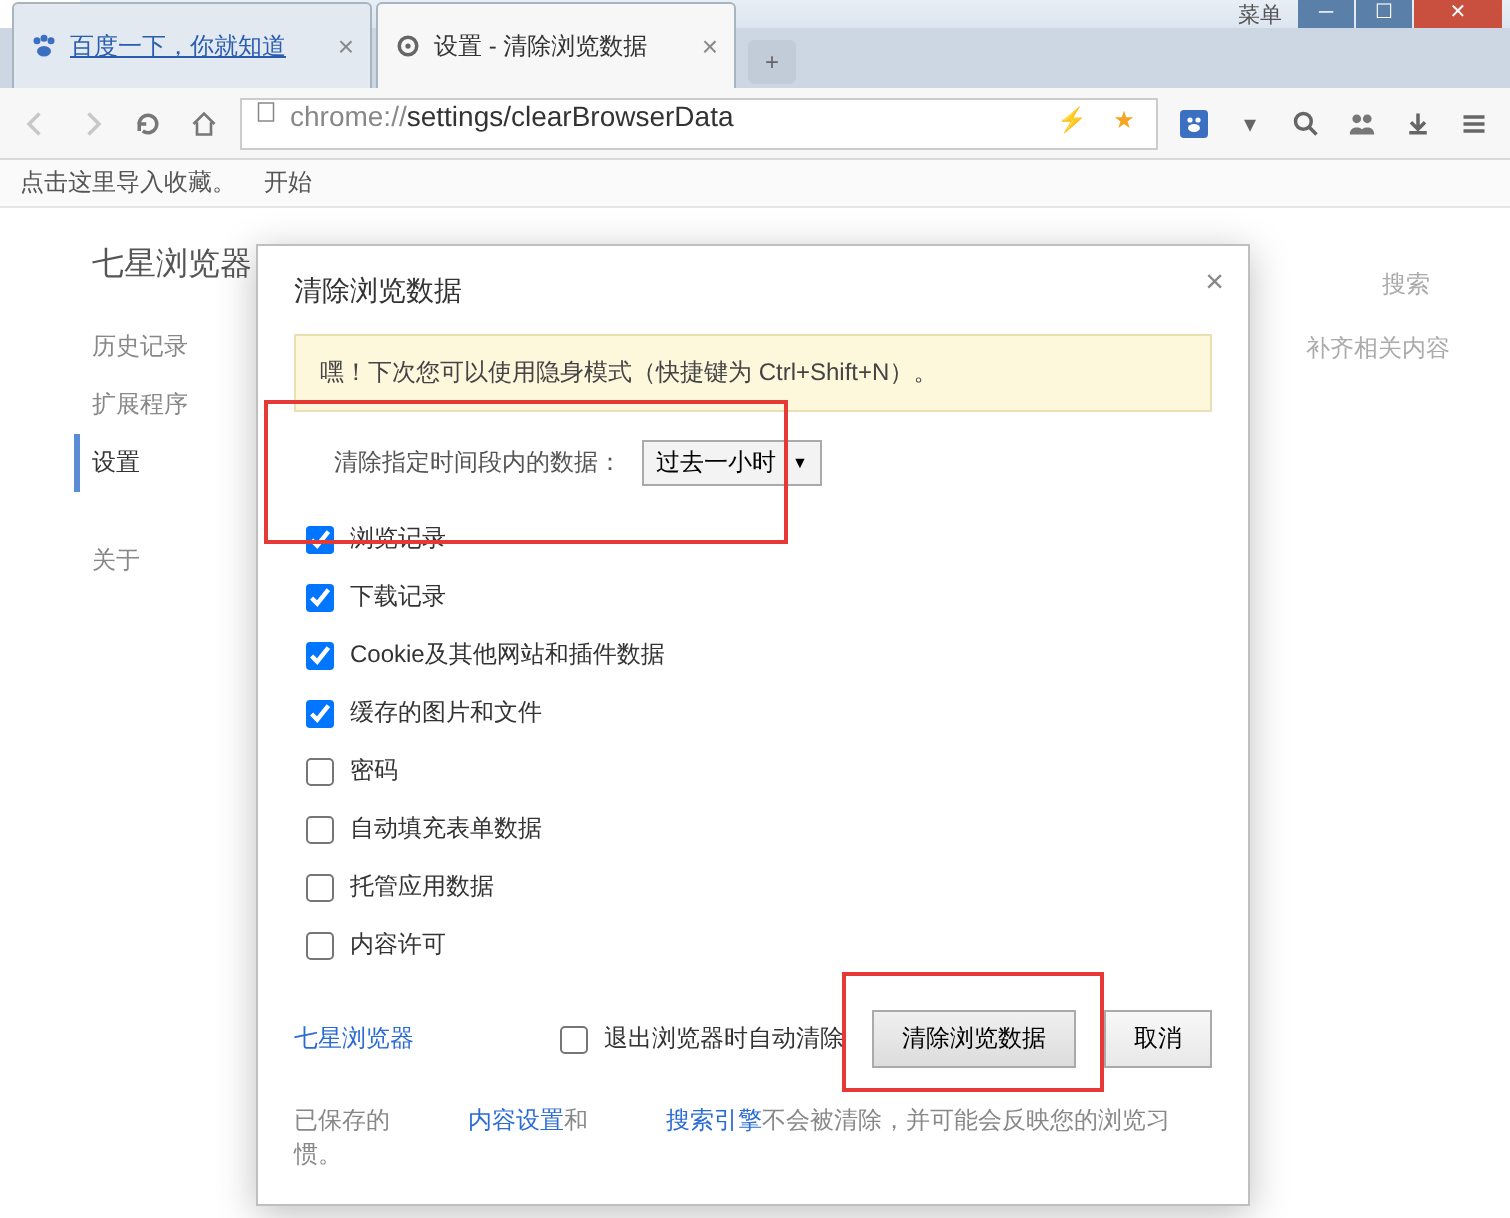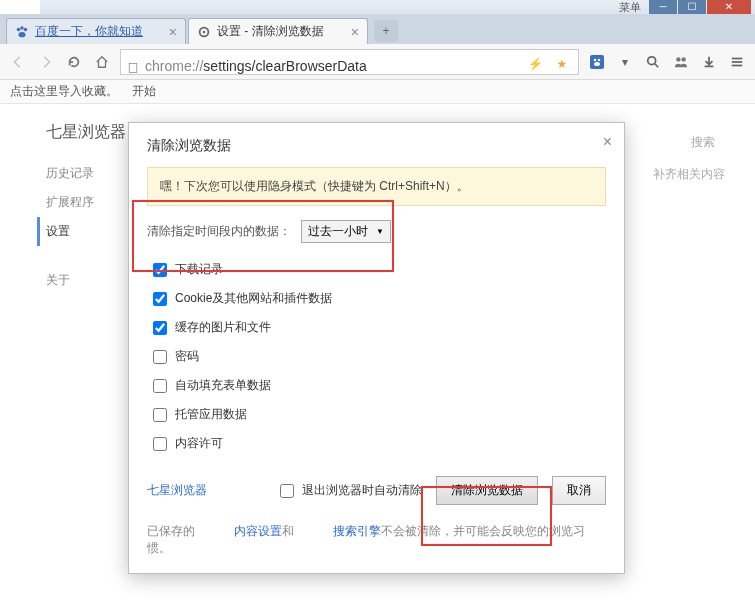--- a/index.html
+++ b/index.html
@@ -8,33 +8,33 @@
 
 .titlebar { height: 14px; background: linear-gradient(#e8eef5, #dce5ef); display: flex; justify-content: flex-end; align-items: center; padding-right: 4px; gap: 0; margin-left: 40px; }
 .titlebar .menu-label { color: #555; font-size: 11px; margin-right: 8px; }
 .win-btn { width: 28px; height: 14px; display: inline-flex; align-items: center; justify-content: center; color: #fff; font-size: 10px; line-height: 1; }
 .win-min { background: #5a7fa8; }
 .win-max { background: #5a7fa8; margin-left: 1px; }
 .win-close { background: #c94f3e; margin-left: 1px; width: 44px; }
 
 
 .tabstrip { height: 30px; background: #cdd7e3; display: flex; align-items: flex-end; padding-left: 6px; gap: 0; }
-.tab { height: 26px; background: #f7f7f7; border: 1px solid #a9b4c1; border-bottom: none; border-radius: 3px 3px 0 0; display: flex; align-items: center; padding: 0 8px; gap: 6px; min-width: 180px; position: relative; margin-right: 2px; }
+.tab { height: 43px; background: #f7f7f7; border: 1px solid #a9b4c1; border-bottom: none; border-radius: 3px 3px 0 0; display: flex; align-items: center; padding: 0 8px; gap: 6px; min-width: 180px; position: relative; margin-right: 2px; }
 .tab.inactive { background: #e3e9f1; }
 .tab .favicon { width: 14px; height: 14px; display: inline-flex; align-items: center; justify-content: center; }
 .tab .tab-title { font-size: 12px; color: #333; text-decoration: underline dotted transparent; }
 .tab.inactive .tab-title { text-decoration: underline; color: #2a5db0; }
 .tab .tab-close { margin-left: auto; color: #888; font-size: 14px; cursor: pointer; }
 .newtab { width: 24px; height: 22px; background: #c2ccd8; border-radius: 3px; display: flex; align-items: center; justify-content: center; color: #666; margin-left: 4px; margin-bottom: 2px; }
 
 
 .toolbar { height: 36px; background: #f7f7f7; border-bottom: 1px solid #d9d9d9; display: flex; align-items: center; padding: 0 8px; gap: 8px; }
 .nav-btn { width: 20px; height: 20px; display: flex; align-items: center; justify-content: center; color: #777; cursor: pointer; }
 .nav-btn.disabled { color: #c8c8c8; cursor: default; }
-.addr-wrap { flex: 1; display: flex; align-items: flex-end; border: 1px solid #ccc; background: #fff; height: 26px; padding: 0 6px; gap: 6px; }
+.addr-wrap { flex: 1; display: flex; align-items: flex-start; border: 1px solid #ccc; background: #fff; height: 26px; padding: 0 6px; gap: 6px; }
 .addr-wrap .lock { color: #888; }
 .addr-wrap .url { font-size: 14px; color: #888; flex: 1; }
 .addr-wrap .url .path { color: #333; }
 .tool-icon { width: 20px; height: 20px; display: flex; align-items: center; justify-content: center; color: #666; }
 .star { color: #f5a623; }
 .paw { color: #3b6fc1; }
 
 
 .bookbar { height: 24px; background: #fafafa; border-bottom: 1px solid #e5e5e5; display: flex; align-items: center; padding: 0 10px; gap: 14px; color: #555; font-size: 12px; }
 
@@ -47,21 +47,21 @@
 .content { flex: 1; position: relative; padding: 20px; color: #888; }
 .content .bg-text { position: absolute; right: 40px; top: 30px; color: #aaa; }
 .content .bg-text2 { position: absolute; right: 30px; top: 62px; color: #aaa; }
 
 
 .dialog { position: absolute; left: 128px; top: 122px; width: 497px; background: #fff; border: 1px solid #bfbfbf; box-shadow: 0 4px 18px rgba(0,0,0,0.25); padding: 14px 18px 16px; }
 .dialog .dlg-title { font-size: 14px; color: #333; margin-bottom: 12px; }
 .dialog .dlg-close { position: absolute; top: 10px; right: 12px; color: #888; font-size: 16px; cursor: pointer; }
 .tip { background: #fdf7dc; border: 1px solid #e9dfb3; padding: 10px 12px; color: #444; font-size: 12px; margin-bottom: 14px; }
 .period-row { display: flex; align-items: center; gap: 10px; margin-bottom: 12px; }
-.period-row .label { color: #555; }
+.period-row .label { color: #555; margin-left: 20px; }
 .period-select { border: 1px solid #aaa; background: #f3f3f3; padding: 2px 6px; display: inline-flex; align-items: center; gap: 8px; font-size: 12px; }
 .period-select .caret { font-size: 8px; }
 .check-row { display: flex; align-items: center; gap: 8px; padding: 6px 0 6px 6px; color: #333; }
 .check-row input { width: 14px; height: 14px; }
 .dlg-footer { display: flex; align-items: center; gap: 14px; margin-top: 18px; }
 .link { color: #2a6bd4; cursor: pointer; }
 .btn { border: 1px solid #aaa; background: linear-gradient(#f8f8f8,#e8e8e8); padding: 5px 14px; font-size: 12px; cursor: pointer; }
 .btn.primary { background: linear-gradient(#f0f0f0,#dcdcdc); }
 .saved-note { margin-top: 18px; color: #888; font-size: 12px; }
 .saved-note .link { text-decoration: none; padding-left: 39px; }
@@ -204,20 +204,24 @@
   <div class="period-row">
     <span class="label">清除指定时间段内的数据：</span>
     <span class="period-select">
       <span>过去一小时</span>
       <span class="caret">▼</span>
     </span>
   </div>
   <div id="check-list">
       <label class="check-row">
         <input type="checkbox" checked="" style="">
+        <span>浏览记录</span>
+      </label>
+      <label class="check-row">
+        <input type="checkbox" checked="" style="">
         <span>下载记录</span>
       </label>
       <label class="check-row">
         <input type="checkbox" checked="" style="">
         <span>Cookie及其他网站和插件数据</span>
       </label>
       <label class="check-row">
         <input type="checkbox" checked="" style="">
         <span>缓存的图片和文件</span>
       </label>

